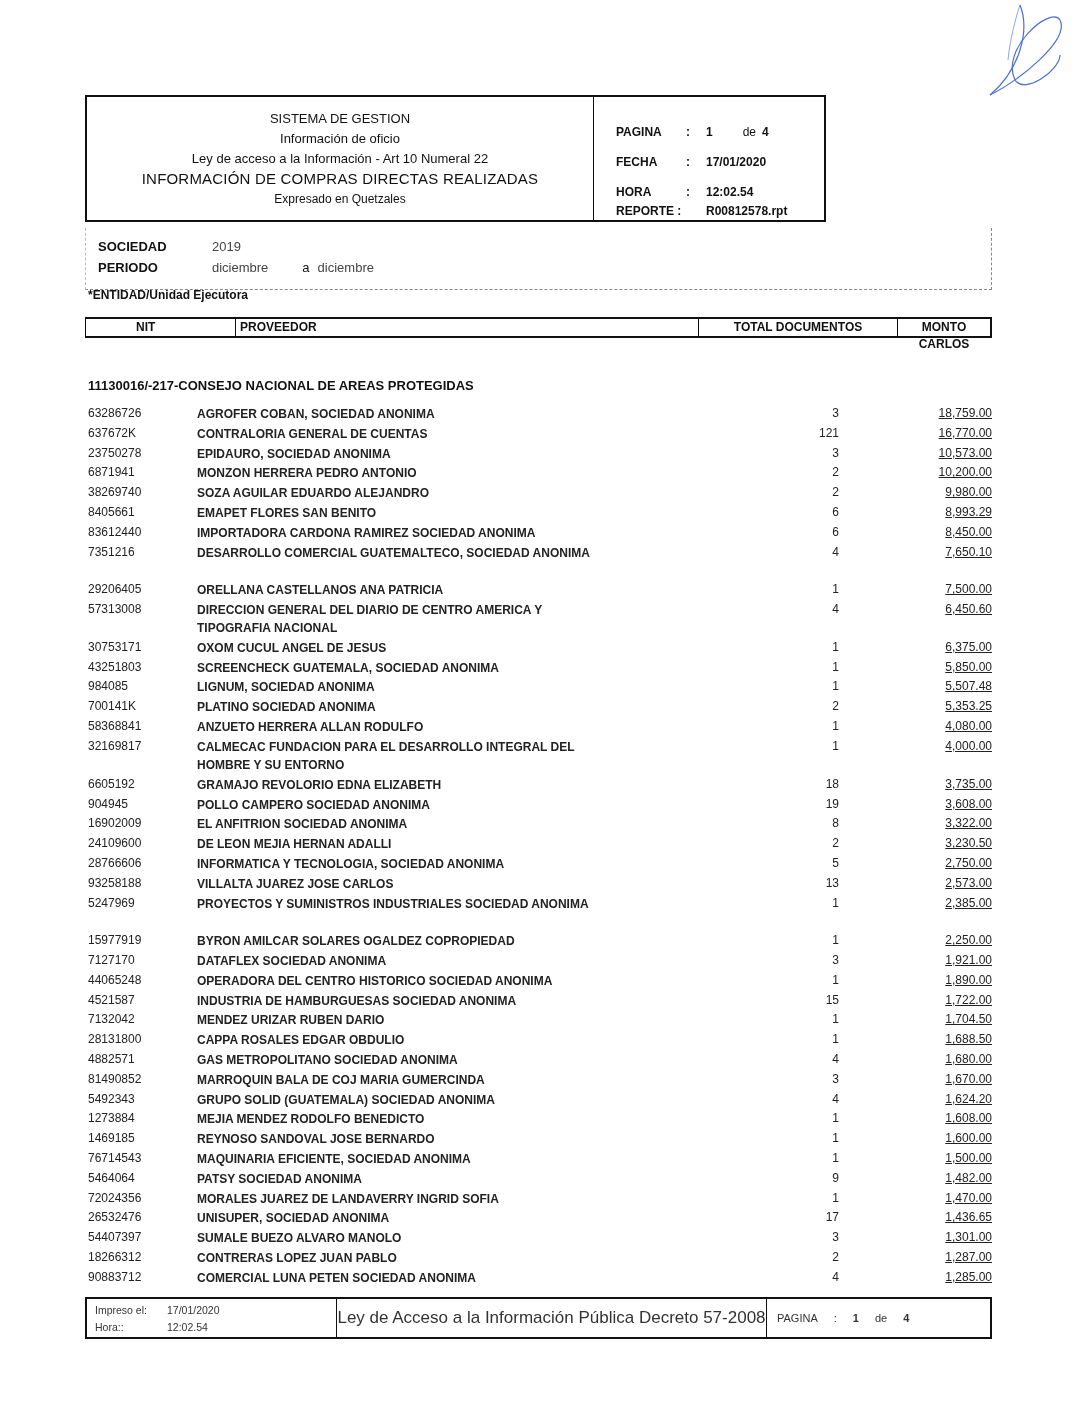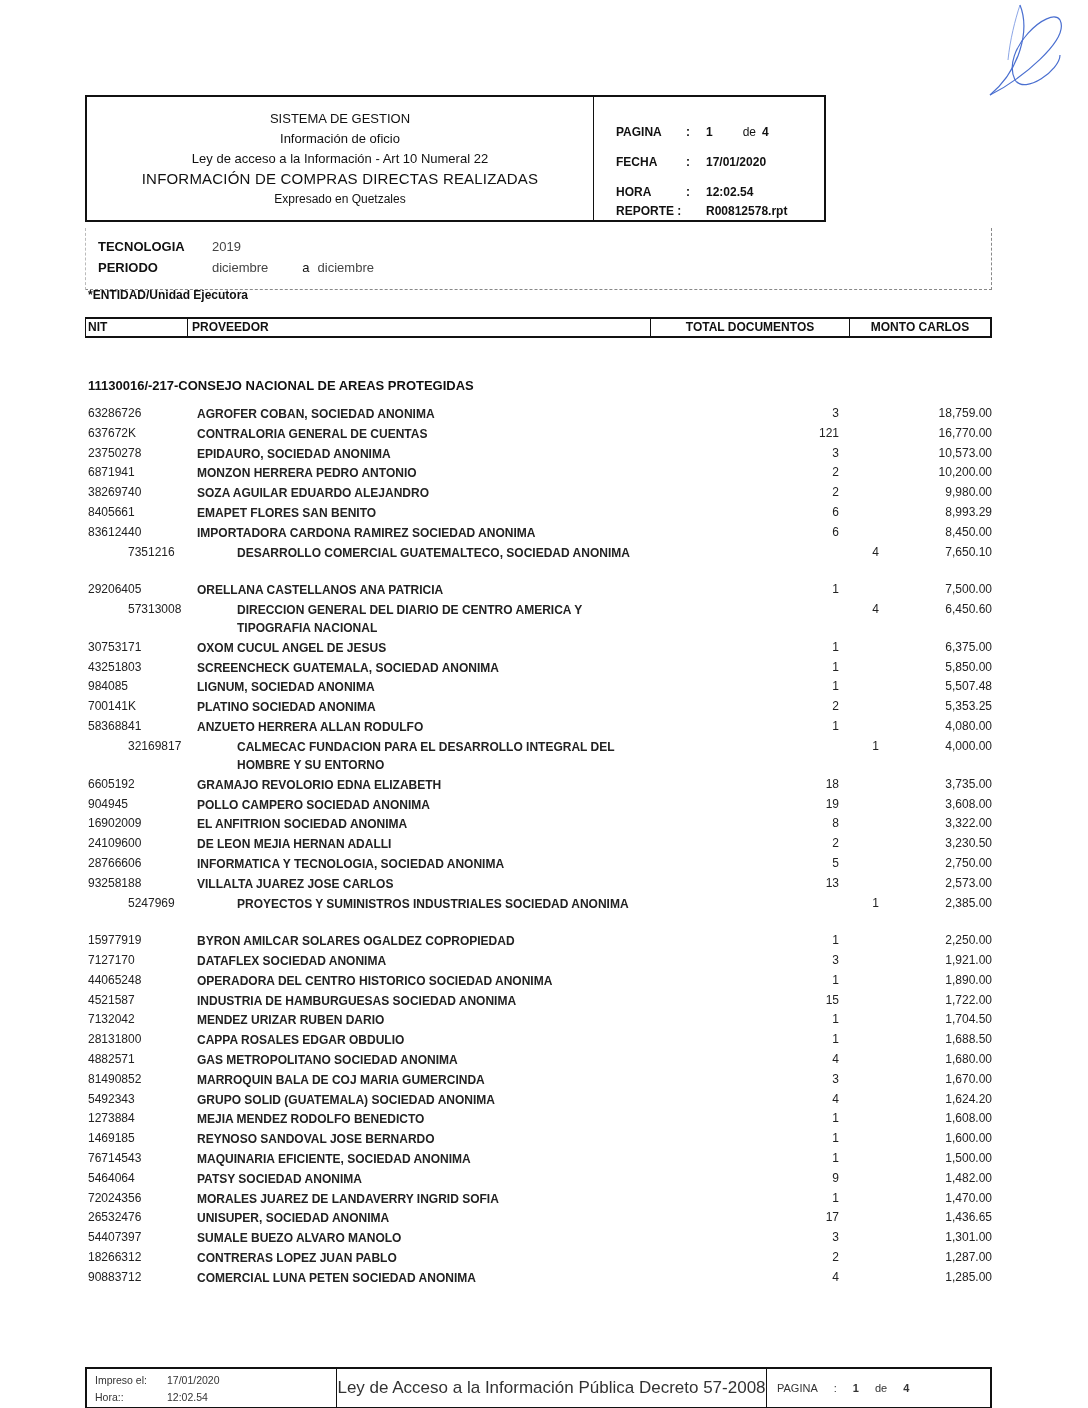--- a/index.html
+++ b/index.html
@@ -39,37 +39,37 @@
   .pb-row .val { color: #444; }
   .pb-row .mid { margin-left: 34px; margin-right: 8px; }
 
   .entidad { position: absolute; left: 88px; top: 288px; font-size: 12px; font-weight: bold; }
 
   .col-header {
     position: absolute; left: 85px; top: 317px; width: 907px; height: 21px;
     border-top: 2px solid #111; border-bottom: 2px solid #111; border-left: 1px solid #111; border-right: 2px solid #111;
     display: flex; font-size: 12px; font-weight: bold; line-height: 17px;
   }
-  .ch-nit { width: 102px; border-right: 1px solid #111; padding-left: 2px; }
+  .ch-nit { width: 102px; border-right: 1px solid #111; padding-left: 2px; margin-left: 48px; }
   .ch-prov { width: 462px; padding-left: 4px; }
   .ch-docs { width: 200px; border-left: 1px solid #111; border-right: 1px solid #111; text-align: center; }
   .ch-monto { flex: 1; text-align: center; }
 
   .entity-title { position: absolute; left: 88px; top: 378px; font-size: 13px; font-weight: bold; }
 
   .rows { position: absolute; left: 88px; top: 404px; width: 904px; font-size: 12px; color: #222; }
   .row { display: flex; min-height: 19.8px; line-height: 19.8px; }
-  .row.wrap { min-height: 37.5px; margin-left: 40px; }
+  .row.wrap { min-height: 37.5px; }
   .r-nit { width: 109px; }
   .r-prov { width: 400px; line-height: 18.5px; padding-top: 1px; font-weight: bold; }
   .r-docs { width: 242px; text-align: right; }
-  .r-monto { flex: 1; text-align: right; padding-right: 0; }
+  .r-monto { flex: 1; text-align: right; padding-right: 0; text-decoration: underline; }
 
   .footer-box {
-    position: absolute; left: 85px; top: 1367px; width: 907px; height: 42px;
+    position: absolute; left: 85px; top: 1297px; width: 907px; height: 42px;
     border: 2px solid #111; display: flex; font-size: 10.5px; color: #333;
   }
   .f-left { width: 250px; border-right: 1px solid #111; padding: 3px 0 0 8px; line-height: 17px; }
   .f-left .frow { display: flex; }
   .f-left .flbl { width: 72px; }
   .f-mid { width: 430px; border-right: 1px solid #111; text-align: center; line-height: 38px; font-size: 17px; }
   .f-right { flex: 1; padding-left: 10px; line-height: 38px; font-size: 11px; display: flex; }
   .f-right span { margin-right: 16px; }
   .f-right .num { font-weight: bold; }
 
@@ -112,21 +112,21 @@
     </div>
     <div class="hr-row reporte">
       <span class="lbl">REPORTE :</span>
       <span class="val">R00812578.rpt</span>
     </div>
   </div>
 </div>
 
 <div class="period-box">
   <div class="pb-row">
-    <span class="lbl">TECNOLOGIA</span>
+    <span class="lbl">SOCIEDAD</span>
     <span class="val">2019</span>
   </div>
   <div class="pb-row">
     <span class="lbl">PERIODO</span>
     <span class="val">diciembre</span>
     <span class="mid">a</span>
     <span class="val">diciembre</span>
   </div>
 </div>
 

